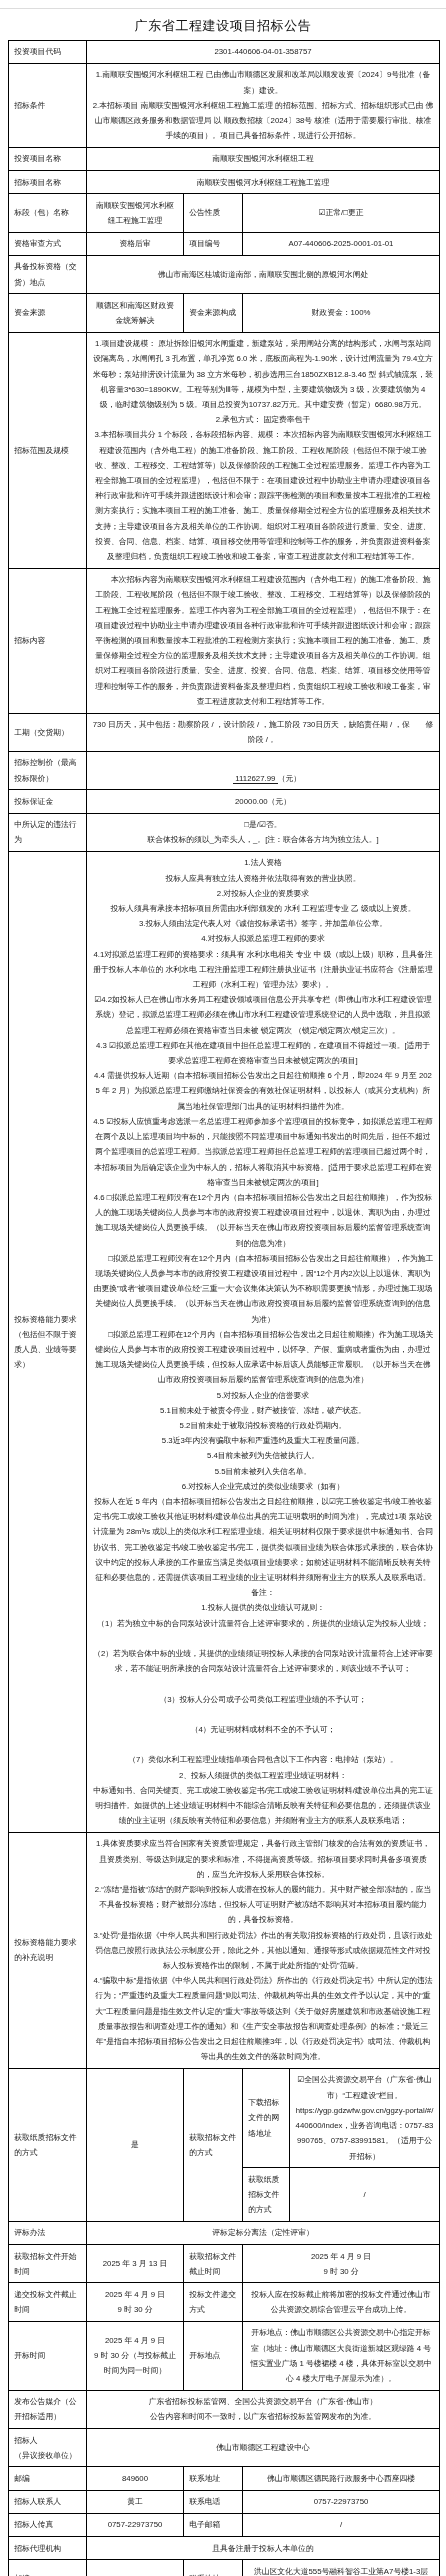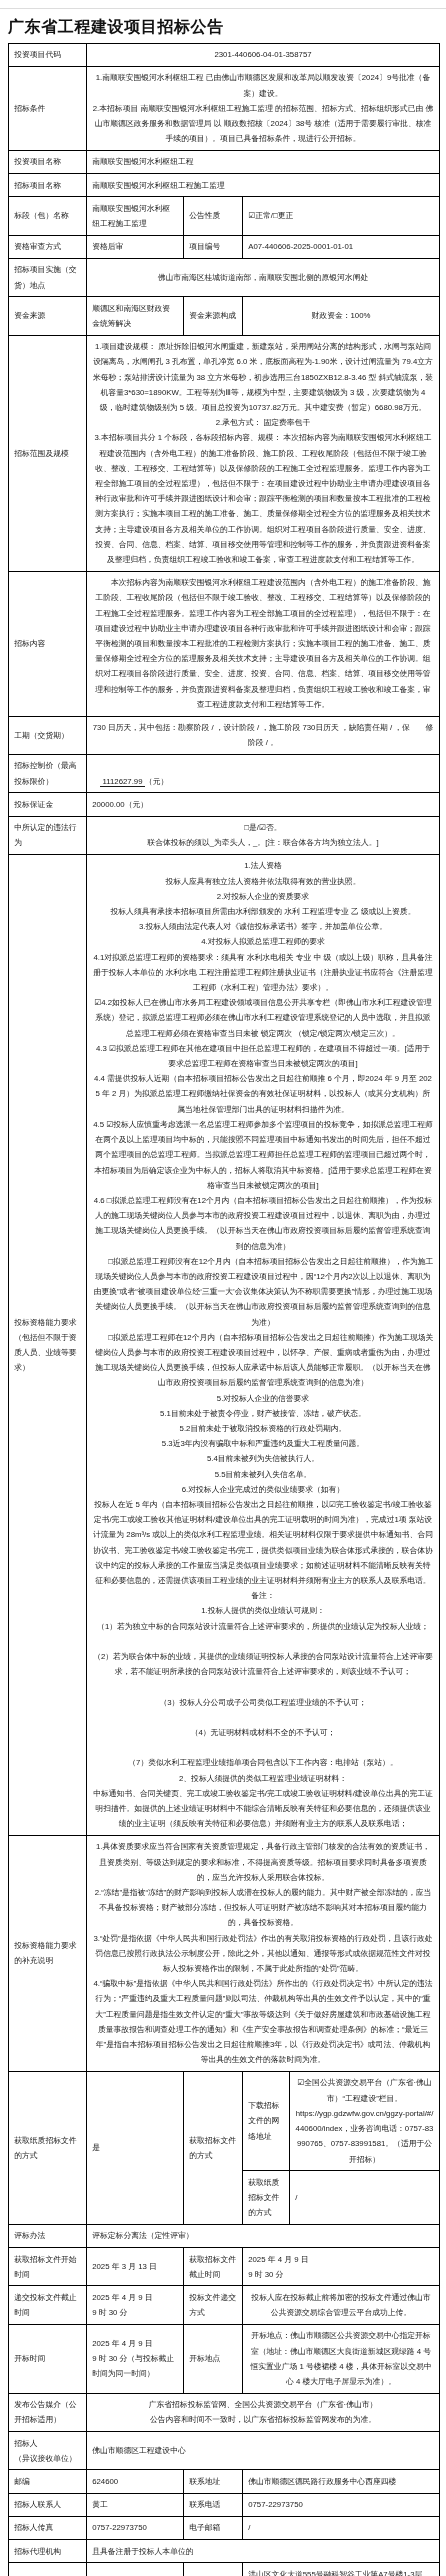--- a/index.html
+++ b/index.html
@@ -17,22 +17,23 @@
     min-height: 2576px;
     background: #ffffff;
     overflow: hidden;
   }
   .top-edge-line {
     position: absolute; left: 0; top: 8px;
     width: 446px; height: 0.6px; background: #dddddd;
   }
   h1.doc-title {
     margin: 17px 8px 4.6px 8px;
-    font-size: 16px;
-    font-weight: bold;
+    text-align: center;
+    font-size: 13px;
+    font-weight: normal;
     color: #111111;
     letter-spacing: 0.6px;
   }
   table.main {
     margin: 0 8px 15px 8px;
     width: 430px;
     border-collapse: collapse;
     table-layout: fixed;
   }
   table.main td {
@@ -42,21 +43,21 @@
     line-height: 1.95;
     vertical-align: middle;
     white-space: pre-line;
     word-break: break-all;
     overflow-wrap: anywhere;
   }
   td.lab {
     text-align: left;
     padding: 4.6px 3.5px;
   }
-  td.c { }
+  td.c { text-align: center; }
   td.l { text-align: center; }
   .u-amount { border-bottom: 0.6px solid #1a1a1a; padding: 0 2.3px; margin-left: 8px; }
   col.cA { width: 78px; }
   col.cB { width: 97px; }
   col.cC { width: 59px; }
   col.cD { width: 47px; }
   col.cE { width: 150px; }
 </style>
 </head>
 <body>
@@ -104,21 +105,21 @@
       </tr>
 
       <tr>
         <td class="lab">资格审查方式</td>
         <td class="c">资格后审</td>
         <td class="lab">项目编号</td>
         <td class="c" colspan="2">A07-440606-2025-0001-01-01</td>
       </tr>
 
       <tr>
-        <td class="lab">招标项目实施（交货）地点</td>
+        <td class="lab">具备投标资格（交货）地点</td>
         <td class="l" colspan="4">佛山市南海区桂城街道南部，南顺联安围北侧的原银河水闸处</td>
       </tr>
 
       <tr>
         <td class="lab">资金来源</td>
         <td class="c">顺德区和南海区财政资金统筹解决</td>
         <td class="lab">资金来源构成</td>
         <td class="l" colspan="2">财政资金：100%</td>
       </tr>
 
@@ -254,21 +255,21 @@
       </tr>
 
       <tr>
         <td class="lab">招标人
 （异议接收单位）</td>
         <td class="c" colspan="4">佛山市顺德区工程建设中心</td>
       </tr>
 
       <tr>
         <td class="lab">邮编</td>
-        <td class="c">624600</td>
+        <td class="c">849600</td>
         <td class="lab">联系地址</td>
         <td class="c" colspan="2">佛山市顺德区德民路行政服务中心西座四楼</td>
       </tr>
 
       <tr>
         <td class="lab">招标人联系人</td>
         <td class="c">黄工</td>
         <td class="lab">联系电话</td>
         <td class="c" colspan="2">0757-22973750</td>
       </tr>

